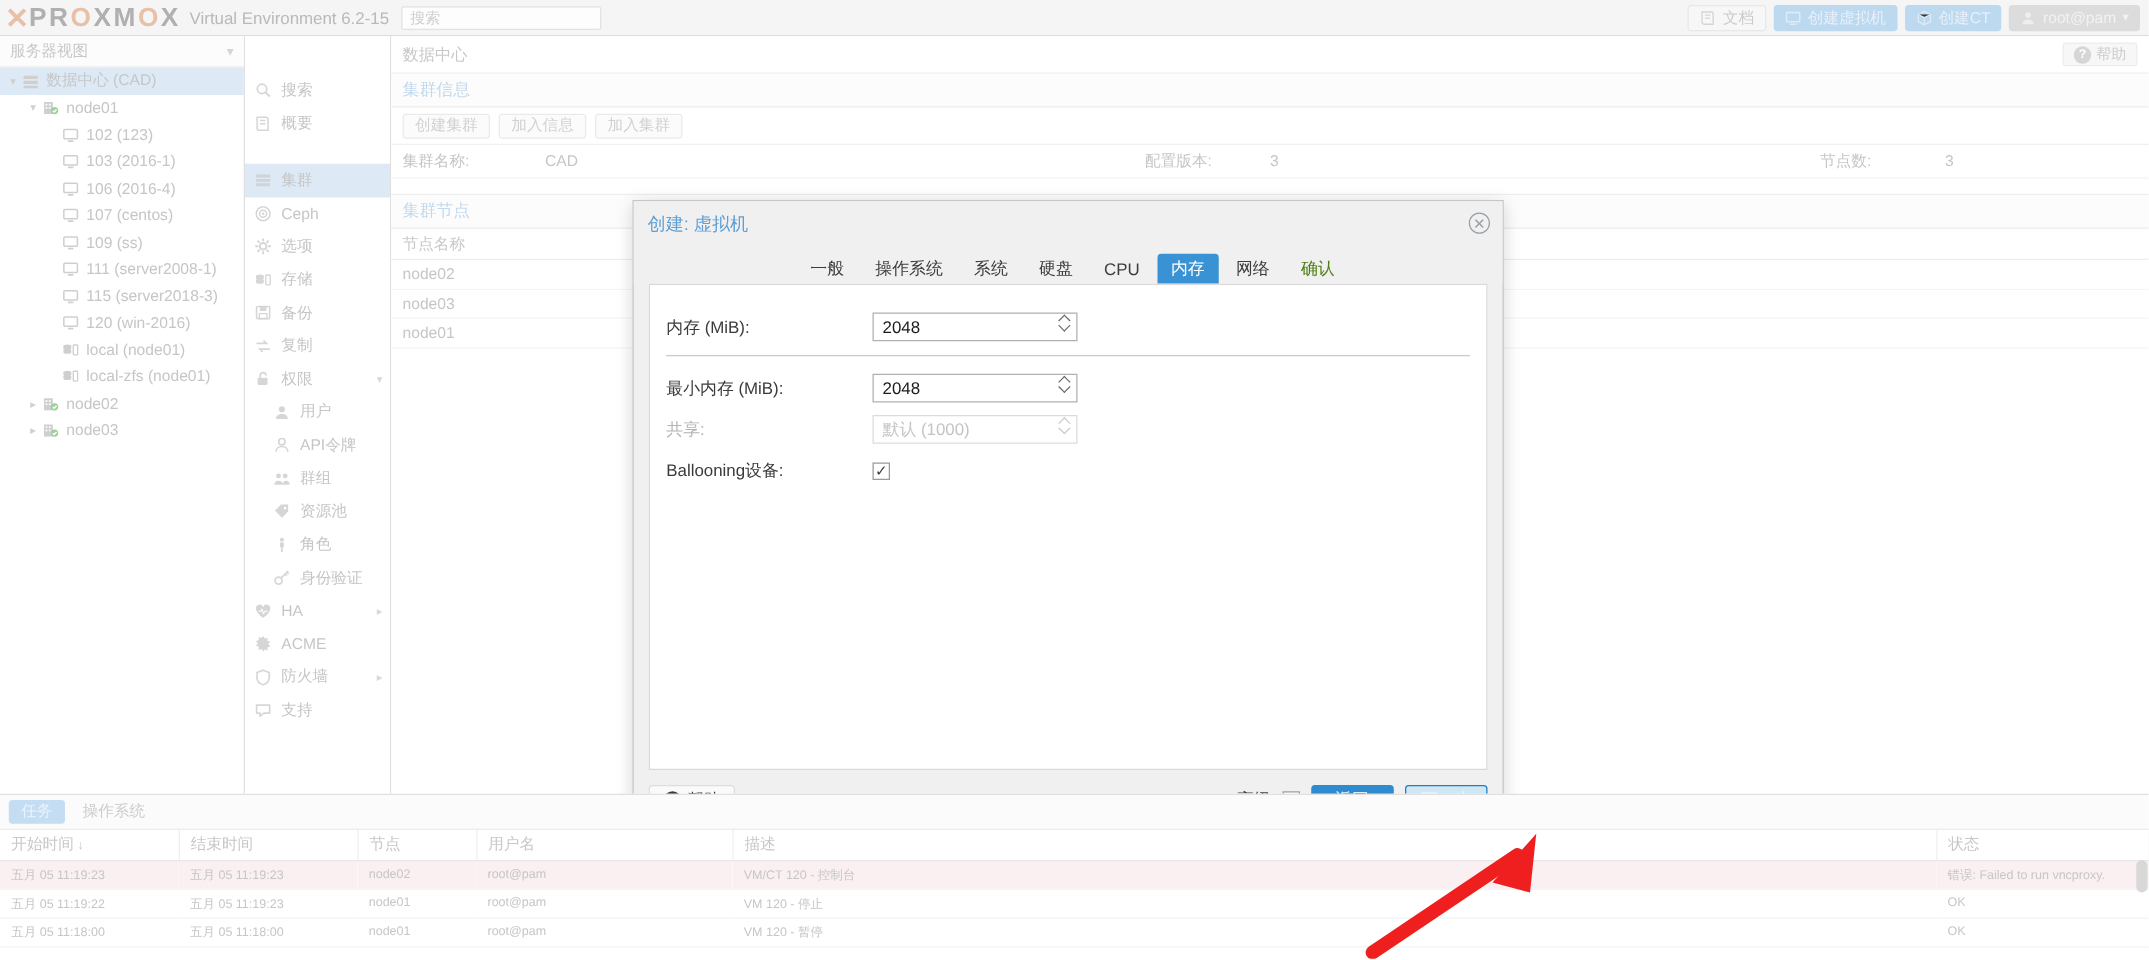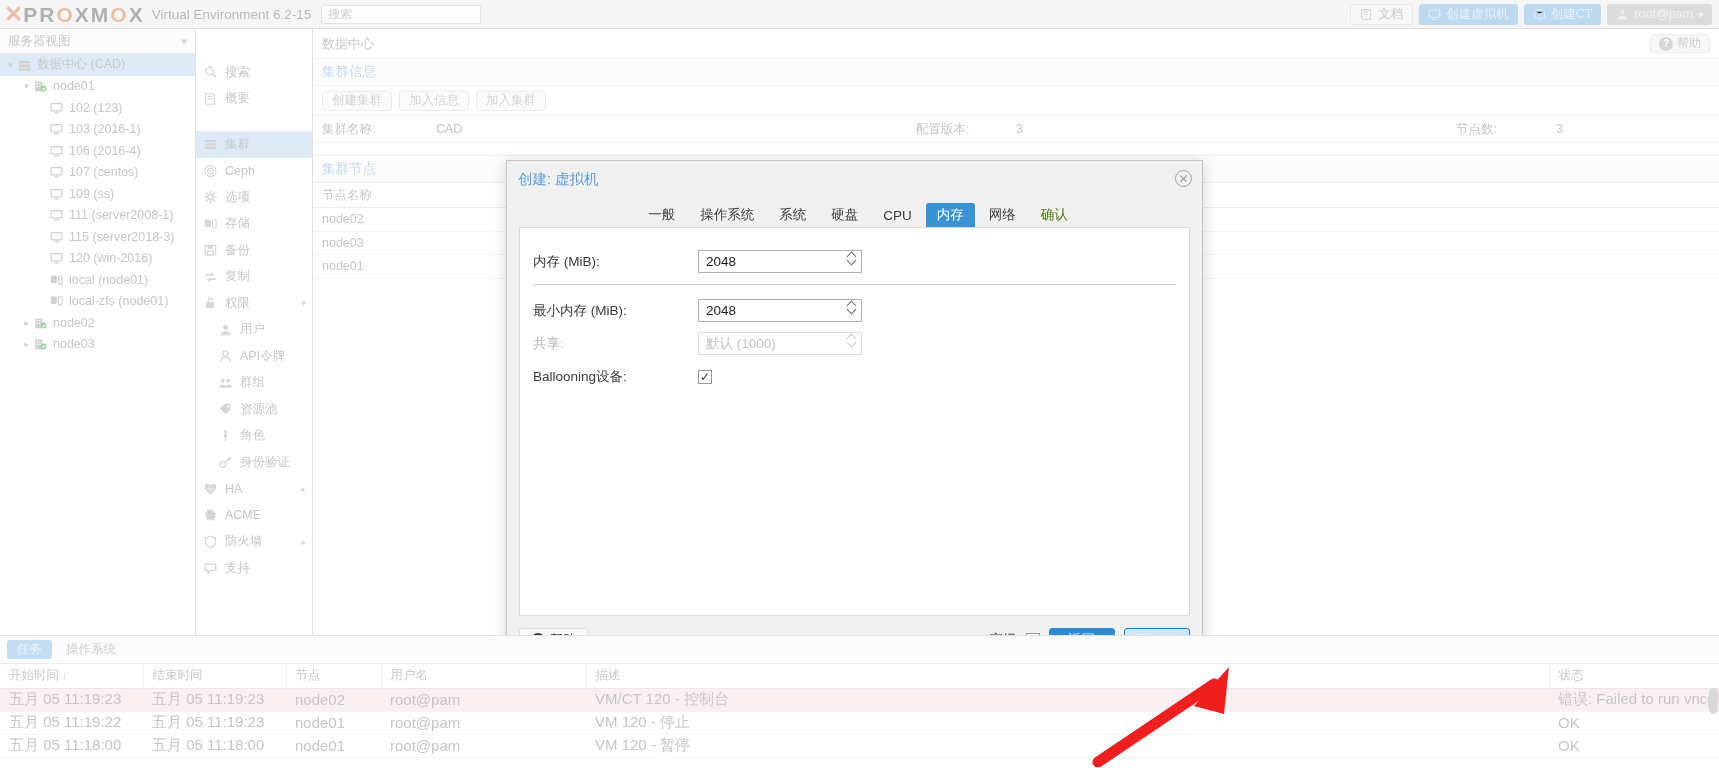--- a/index.html
+++ b/index.html
@@ -155,21 +155,21 @@
   .btab { height: 19px; padding: 0 10px; display: flex; align-items: center;
           font-size: 12.5px; border-radius: 3px; color: #cdcdcd; }
   .btab.act { background: #c5ddf2; color: #eaf3fb; }
   .ttable { width: 100%; border-collapse: collapse; table-layout: fixed; }
   .ttable th {
     font-weight: normal; text-align: left; font-size: 12.5px; color: #c8c8c8;
     height: 24px; padding-left: 9px; border-right: 1px solid #efefef;
     border-bottom: 1px solid #e7e7e7; background: #fff;
   }
   .ttable td {
-    font-size: 15px; color: #c6c6c6; height: 23px; padding-left: 9px;
+    font-size: 10px; color: #c6c6c6; height: 23px; padding-left: 9px;
     border-bottom: 1px solid #f4f4f4; white-space: nowrap; overflow: hidden;
   }
   .ttable tr.err td { background: #fbf0f1; }
   .sortarrow { color: #cacaca; margin-left: 3px; font-size: 10px; }
   .vscroll {
     position: absolute; right: 1px; top: 52px; width: 9px; height: 26px;
     background: #d8d8d8; border-radius: 5px;
   }
 
   

